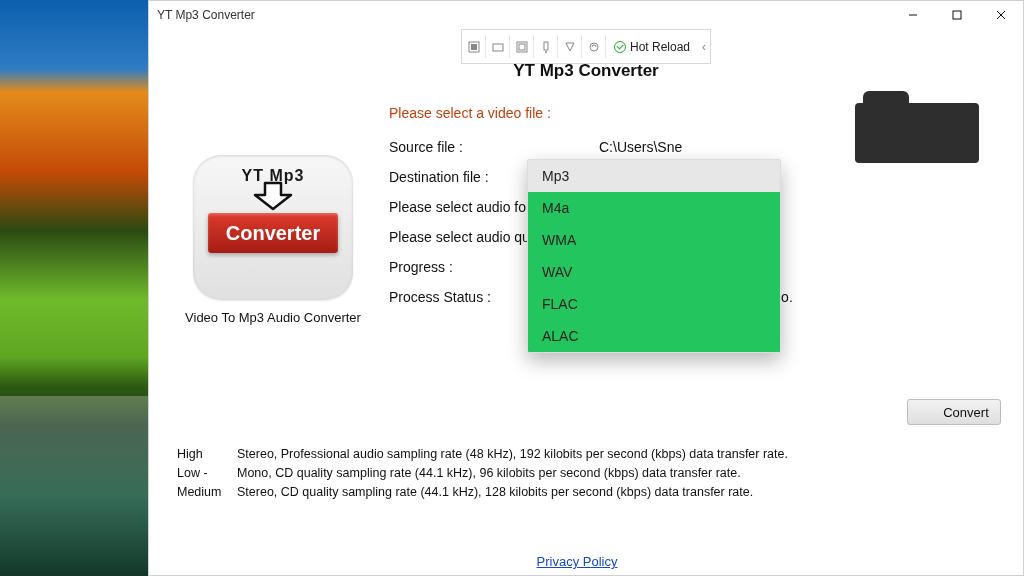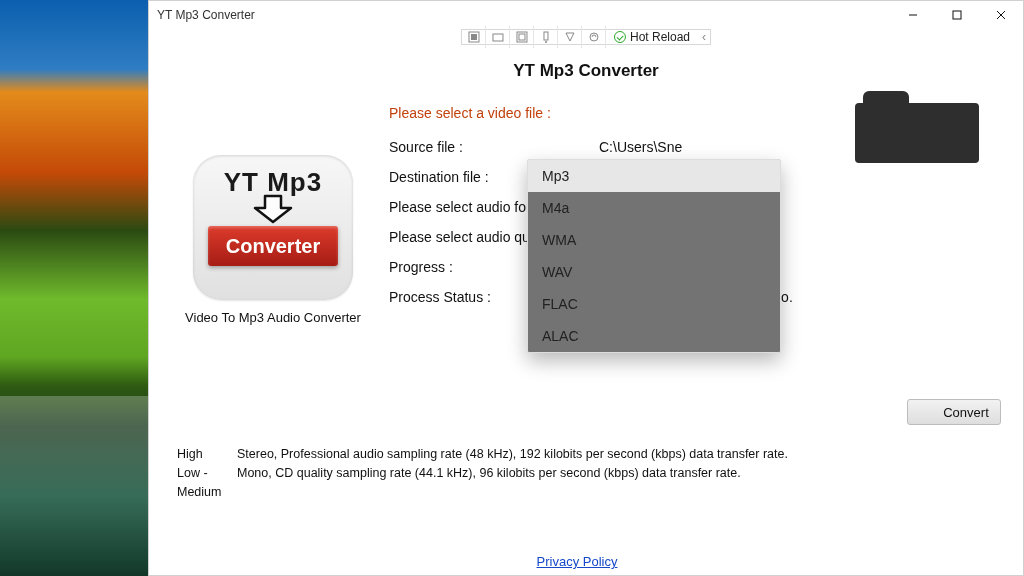--- a/index.html
+++ b/index.html
@@ -38,21 +38,21 @@
     height: 28px; display: flex; align-items: center; justify-content: space-between;
     padding-left: 8px; font-size: 12px; color: #333;
   }
   .title-left { display:flex; align-items:center; gap:6px; }
   .winbtns { display: flex; }
   .winbtn { width: 44px; height: 28px; display:flex; align-items:center; justify-content:center; font-size:12px; color:#111; }
   .winbtn svg { display:block; }
 
   .toolbar {
     position:absolute; top:28px; left:50%; transform:translateX(-50%);
-    height: 16px; display:flex; align-items:center; border:1px solid #d8d8d8;
+    height: 35px; display:flex; align-items:center; border:1px solid #d8d8d8;
     background:#fff;
   }
   .tbtn {
     width: 24px; height:22px; display:flex; align-items:center; justify-content:center;
     border-right:1px solid #e6e6e6; font-size:11px; color:#666;
   }
   .tbtn:first-child { border-left:none; }
   .hot-reload {
     display:flex; align-items:center; gap:4px; padding:0 8px; font-size:12px; color:#222;
   }
@@ -70,21 +70,21 @@
 
   .left-col { width: 200px; text-align:center; margin-top:56px; }
 
   .logo-card {
     width: 160px; height: 145px; margin: 0 auto 10px;
     background: linear-gradient(180deg,#f7f7f7,#e0e0e0);
     border-radius: 28px; position:relative; display:flex; flex-direction:column; align-items:center; justify-content:flex-start;
     padding-top:12px;
     box-shadow: inset 0 1px 3px rgba(0,0,0,.15), 0 1px 2px rgba(0,0,0,.1);
   }
-  .logo-top { font-size:26px; font-weight:900; color:#1a1a1a; letter-spacing:1px; }
+  .logo-top { font-size:16px; font-weight:900; color:#1a1a1a; letter-spacing:1px; }
   .logo-arrow { margin-top:-4px; }
   .logo-badge {
     width:130px; height:40px; border-radius:3px;
     background: linear-gradient(180deg,#dd3b2b,#a51c14);
     color:#fff; font-weight:700; font-size:20px; display:flex; align-items:center; justify-content:center;
     margin-top:2px; box-shadow: inset 0 2px 3px rgba(255,255,255,.25), 0 2px 4px rgba(0,0,0,.3);
   }
   .logo-caption { font-size:13px; color:#111; margin-top:10px; }
 
   .right-col { flex:1; position:relative; }
@@ -112,21 +112,21 @@
   }
   .quality-desc .row { display:flex; }
   .quality-desc .tag { width:60px; }
 
   .privacy { position:absolute; bottom:6px; left:0; right:18px; text-align:center; font-size:13px; }
   .privacy a { color:#1549c9; text-decoration:underline; }
 
   
   .dropdown {
     position:absolute; left:527px; top:159px; width:254px;
-    background:#737373; border:1px solid #ddd; border-radius:2px;
+    background:#22c55e; border:1px solid #ddd; border-radius:2px;
     box-shadow: 0 8px 20px rgba(0,0,0,.28);
     z-index:20;
   }
   .dropdown .item { padding:8px 14px; font-size:14px; color:#222; }
   .dropdown .item.sel { background:#e7e7e7; }
 </style>
 </head>
 <body>
 
 <div class="wallpaper"></div>
@@ -255,20 +255,21 @@
       <div class="row">
           <span class="tag">High</span>
           <span>Stereo, Professional audio sampling rate (48 kHz), 192 kilobits per second (kbps) data transfer rate.</span>
         </div>
       <div class="row">
           <span class="tag">Low -</span>
           <span>Mono, CD quality sampling rate (44.1 kHz), 96 kilobits per second (kbps) data transfer rate.</span>
         </div>
       <div class="row">
           <span class="tag">Medium</span>
+          <span>Stereo, CD quality sampling rate (44.1 kHz), 128 kilobits per second (kbps) data transfer rate.</span>
         </div>
     </div>
 
     <div class="privacy">
       <a href="#">Privacy Policy</a>
     </div>
   </div>
 
 </div>
 

